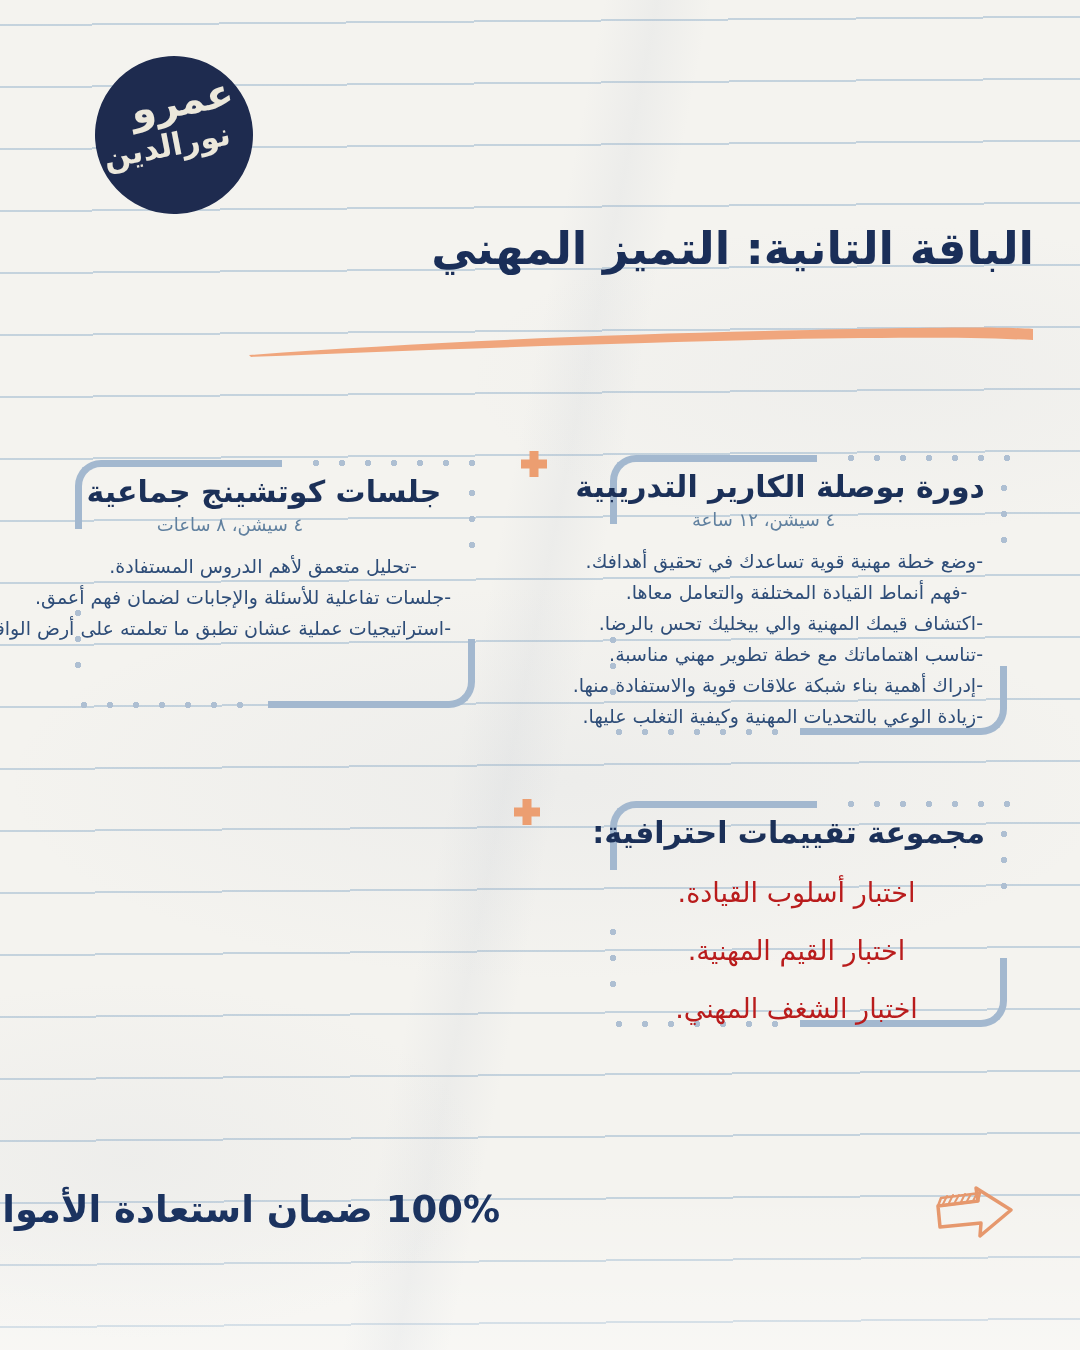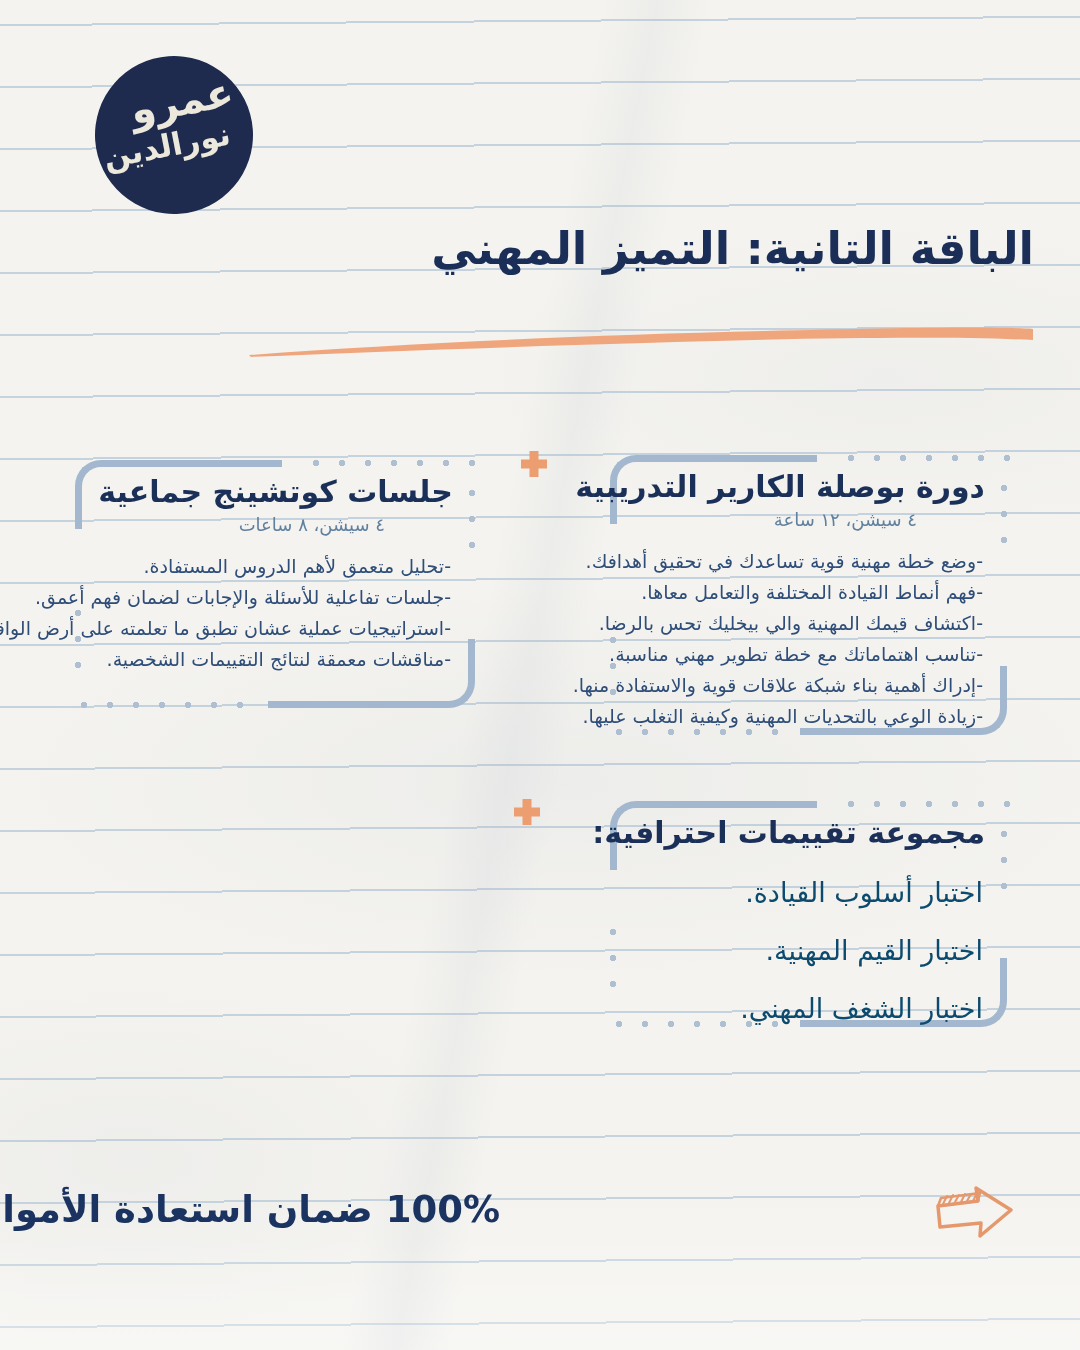--- a/index.html
+++ b/index.html
@@ -61,27 +61,27 @@
   .dots-row { position:absolute; height:8px; pointer-events:none;
     background-image:radial-gradient(circle, var(--dc) 3.4px, rgba(0,0,0,0) 3.5px);
     background-size:26px 8px; background-repeat:repeat-x; }
   .dots-top    { top:-1px; left:228px; right:-4px; }
   .dots-bottom { bottom:-1px; right:228px; left:-4px; }
   .dots-col { position:absolute; width:8px; pointer-events:none;
     background-image:radial-gradient(circle, var(--dc) 3.4px, rgba(0,0,0,0) 3.5px);
     background-size:8px 26px; background-repeat:repeat-y; }
   .dots-right { right:-1px; top:20px; height:88px; }
   .dots-left  { left:-1px; bottom:20px; height:88px; }
-  .card-content { position:relative; direction:rtl; text-align:right; }
+  .card-content { position:relative; direction:rtl; text-align:center; }
   .card-title { font-size:30px; font-weight:bold; color:#1b3058; margin:14px 22px 0 0; white-space:nowrap; }
   .card-sub   { font-size:18px; color:#60809f; margin:5px 90px 0 0; white-space:nowrap; }
   .bullets { margin-top:16px; }
   .bullet { font-size:19px; color:#2e4d78; line-height:31px; margin-right:24px; white-space:nowrap; }
   .assess-items { margin-top:14px; }
-  .assess-item { font-size:27px; color:#0c4a6e; line-height:58px; margin-right:24px; white-space:nowrap; }
+  .assess-item { font-size:27px; color:#b91c1c; line-height:58px; margin-right:24px; white-space:nowrap; }
   
   .guarantee {
     position:absolute; right:580px; top:1188px;
     font-size:37px; font-weight:bold; color:#1b3360;
     white-space:nowrap; direction:rtl;
   }
   .arrow { position:absolute; left:930px; top:1180px; width:90px; height:70px; }
 </style>
 </head>
 <body>
@@ -115,21 +115,20 @@
     <div class="dots-row dots-bottom"></div>
     <div class="dots-col dots-right"></div>
     <div class="dots-col dots-left"></div>
     <div class="card-content" dir="rtl">
       <h2 class="card-title">جلسات كوتشينج جماعية</h2>
       <div class="card-sub">٤ سيشن، ٨ ساعات</div>
       <div class="bullets">
           <div class="bullet">-تحليل متعمق لأهم الدروس المستفادة.</div>
           <div class="bullet">-جلسات تفاعلية للأسئلة والإجابات لضمان فهم أعمق.</div>
           <div class="bullet">-استراتيجيات عملية عشان تطبق ما تعلمته على أرض الواقع.</div>
-          <div class="bullet">-مناقشات معمقة لنتائج التقييمات الشخصية.</div>
         </div>
     </div>
   </section>
 
   <section class="card card-career">
     <div class="corner corner-tl"></div>
     <div class="corner corner-br"></div>
     <div class="dots-row dots-top"></div>
     <div class="dots-row dots-bottom"></div>
     <div class="dots-col dots-right"></div>

